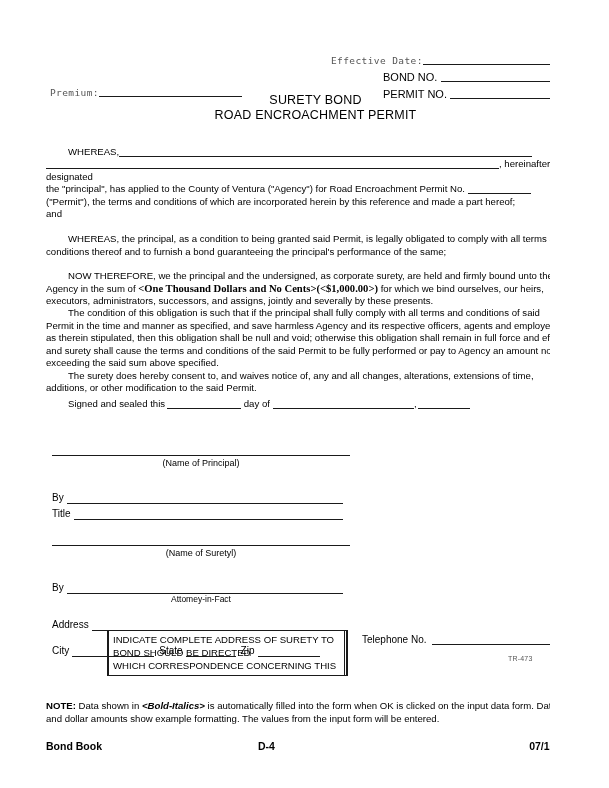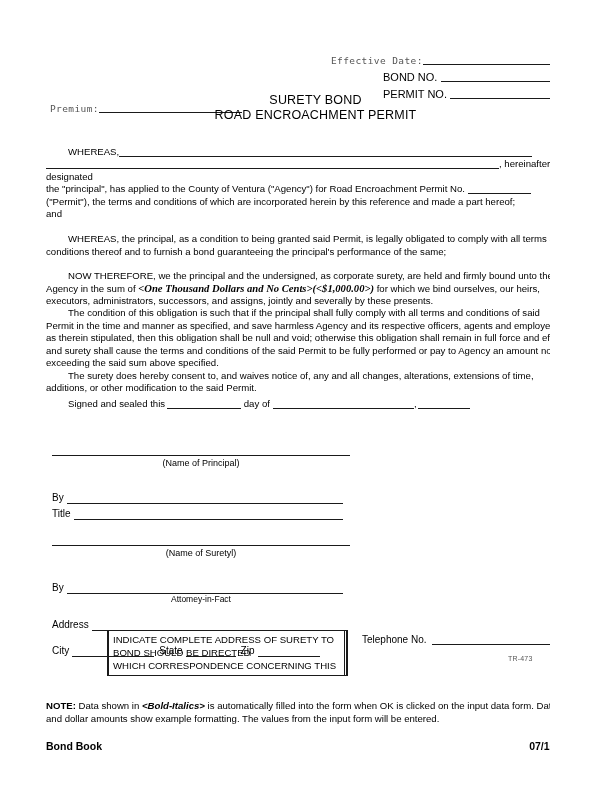--- a/index.html
+++ b/index.html
@@ -54,21 +54,21 @@
     color: #555555;
   }
   .sans-label {
     font-family: "Liberation Sans", sans-serif;
     font-size: 11px;
     color: #000000;
   }
   .row-eff   { top: 0px;  left: 331px; }
   .row-bond  { top: 17px; left: 383px; }
   .row-perm  { top: 34px; left: 383px; }
-  .row-prem  { top: 48px; left: 50px;  }
+  .row-prem  { top: 32px; left: 50px;  }
 
   .hdr .fill { position: relative; top: -1px; }
 
   
   .title-block {
     position: absolute;
     top: 93px;
     left: 0;
     width: 609px;
     text-align: center;
@@ -90,21 +90,20 @@
     font-size: 9.6px;
     line-height: 12.4px;
     text-align: left;
   }
   .body p { margin: 0 0 6px 0; }
   .body p.tight { margin-bottom: 0; }
 
   .money {
     font-family: "Liberation Serif", "DejaVu Serif", serif;
     font-weight: bold;
-    font-style: italic;
     font-size: 10.6px;
   }
 
   
   .signed {
     position: absolute;
     top: 397px;
     left: 68px;
     font-size: 9.6px;
     line-height: 13px;
@@ -343,16 +342,17 @@
   </div>
 
   <div class="formcode">TR-473</div>
 
   <div class="note">
     <b>NOTE:</b><span> Data shown in </span><span class="bi">&lt;Bold-Italics&gt;</span><span> is automatically filled into the form when OK is clicked on the input data form. Dates and dollar amounts show example formatting.  The values from the input form will be entered.</span>
   </div>
 
   <div class="footer">
     <div class="f-left">Bond Book</div>
+    <div class="f-center">D-4</div>
     <div class="f-right">07/16/12</div>
   </div>
 
 </div>
 
 </body></html>

